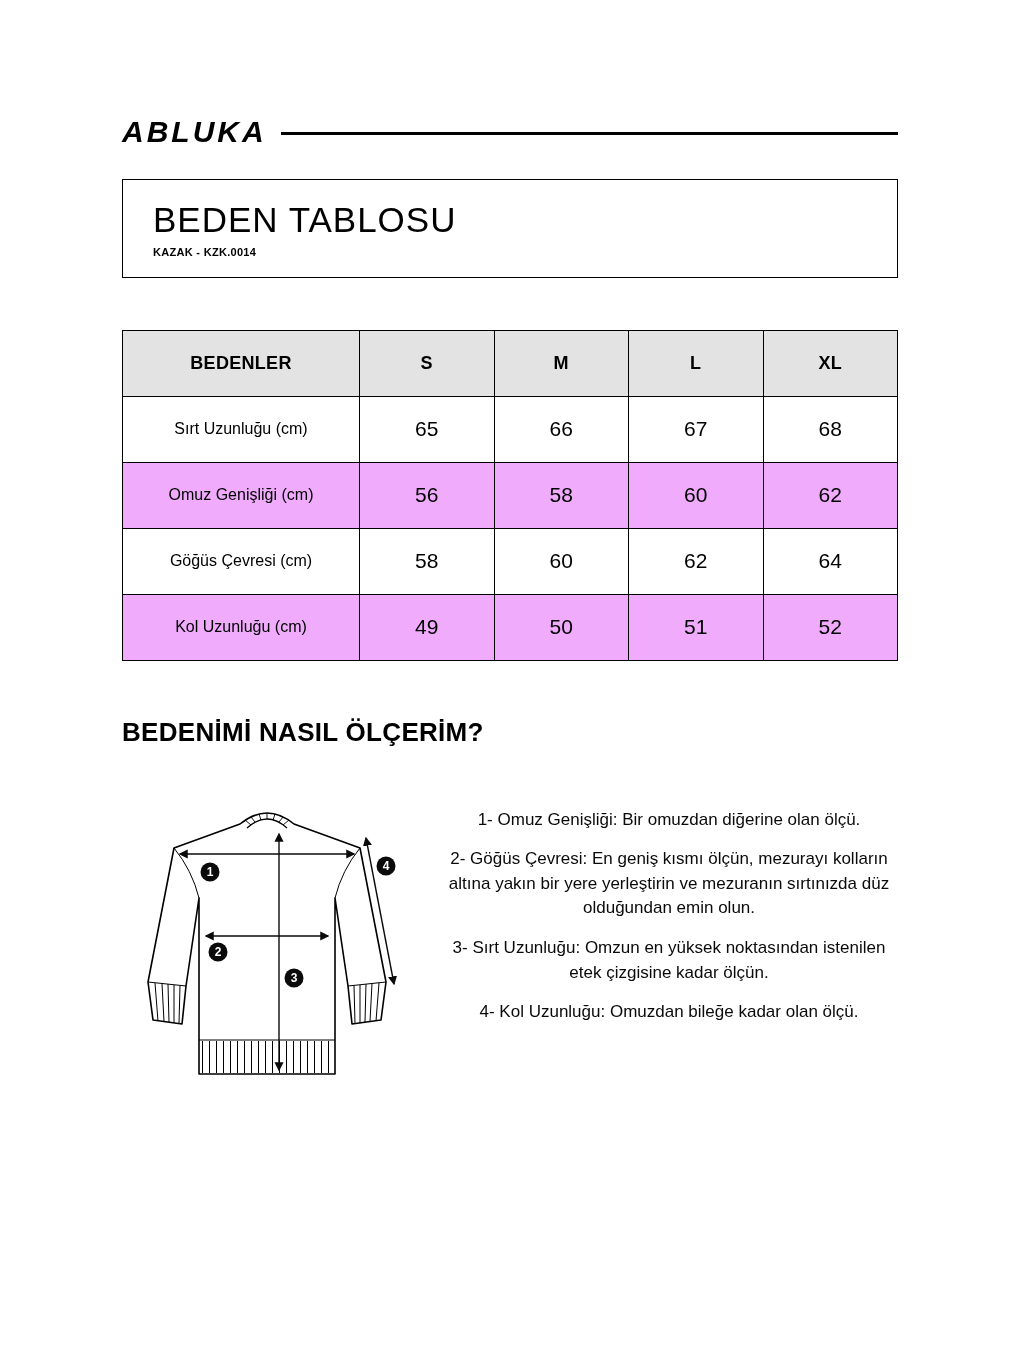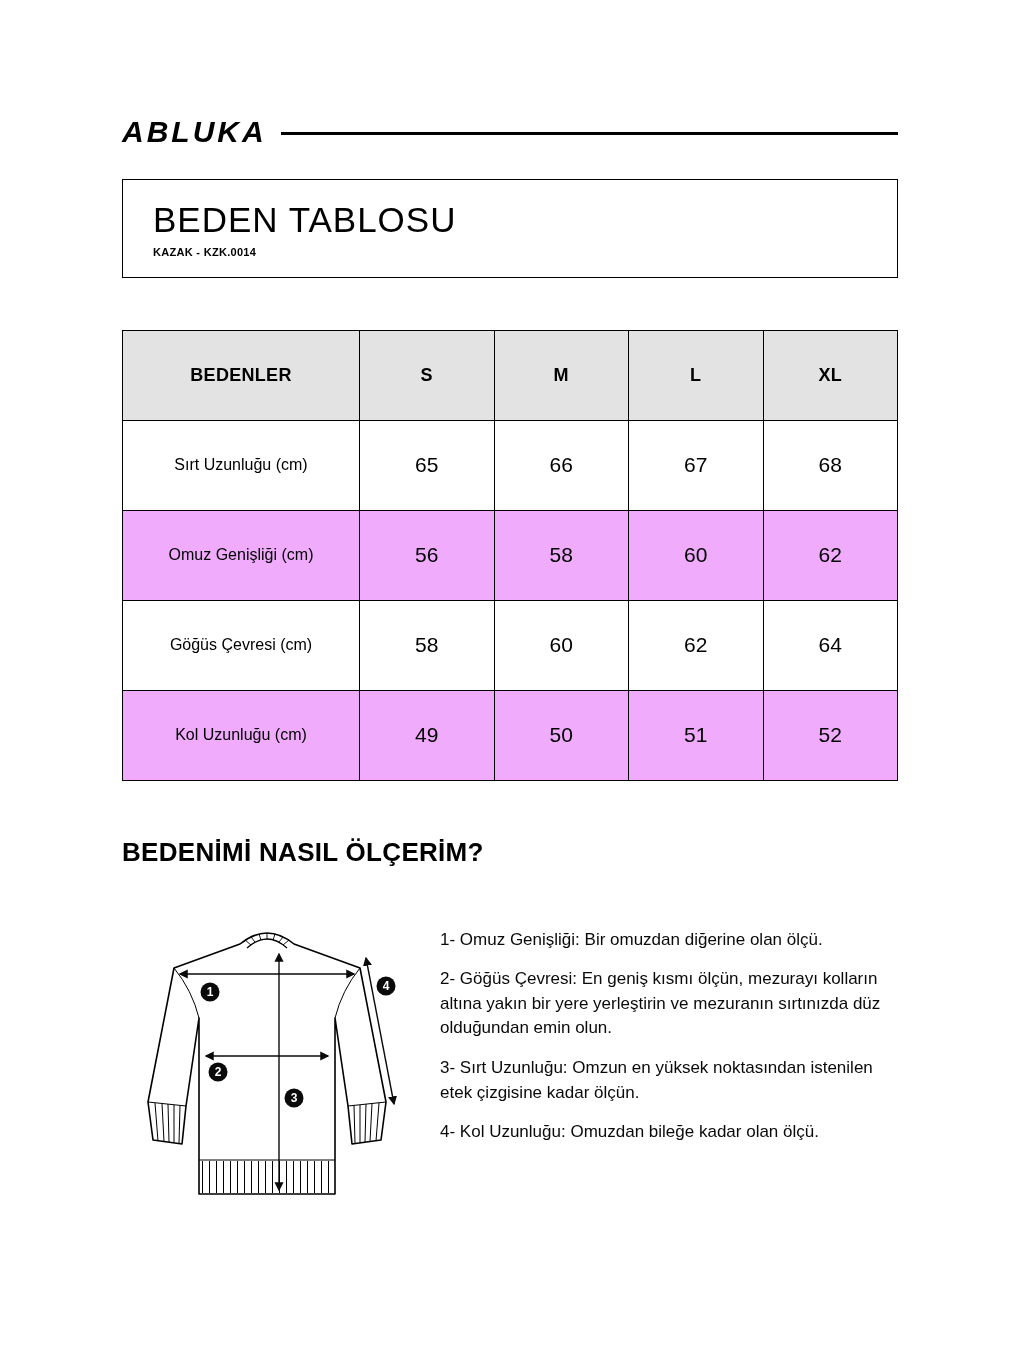--- a/index.html
+++ b/index.html
@@ -20,34 +20,34 @@
   .brand-rule { flex:1; height:3px; background:#000; margin-left:14px; margin-top:2px; }
 
   
   .title-box { border:1.5px solid #000; margin-top:30px; padding:21px 30px 19px 30px; }
   .title-box h1 { font-size:35px; font-weight:400; letter-spacing:1px; line-height:1.1; }
   .subtitle { font-size:11px; font-weight:600; margin-top:6px; letter-spacing:0.3px; }
 
   
   .size-table { width:100%; border-collapse:collapse; table-layout:fixed; margin-top:52px; }
   .size-table th, .size-table td {
-    border:1px solid #000; text-align:center; vertical-align:middle; height:90px;
+    border:1px solid #000; text-align:center; vertical-align:middle; height:66px;
   }
   .size-table thead th { background:#e3e3e3; font-size:18px; font-weight:700; letter-spacing:0.3px; }
   .size-table td.row-label { font-size:16px; font-weight:400; }
   .size-table td.val { font-size:21px; font-weight:400; }
   .size-table tr.gray td { background:#f0abfc; }
 
   
   .measure-title { font-size:26px; font-weight:700; margin-top:56px; letter-spacing:0.3px; }
   .measure-row { display:flex; margin-top:40px; align-items:flex-start; }
   .diagram { flex:0 0 302px; width:302px; }
   .diagram svg { display:block; width:300px; height:320px; }
   .diagram text { font-family:"Liberation Sans", sans-serif; font-weight:700; font-size:12px; fill:#fff; }
-  .instructions { flex:1; padding-left:16px; padding-top:20px; }
+  .instructions { flex:1; padding-left:16px; padding-top:20px;text-align:center; }
   .instructions p { font-size:17px; line-height:1.45; margin-bottom:15px; color:#0a0a0a; }
 </style>
 </head>
 <body>
 
 <div class="page">
 
   <header class="brand-row">
     <div class="logo">ABLUKA</div>
     <div class="brand-rule"></div>

